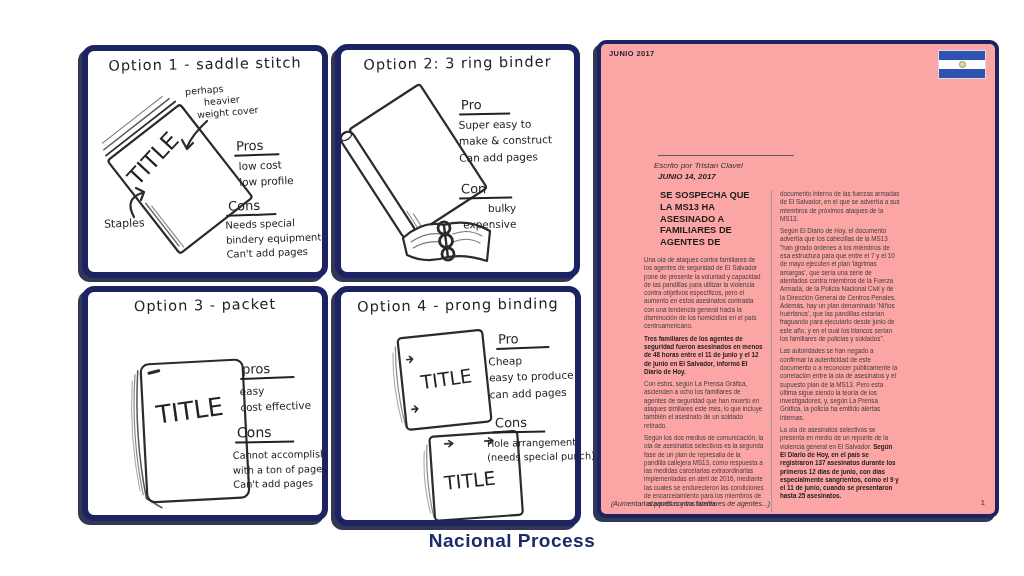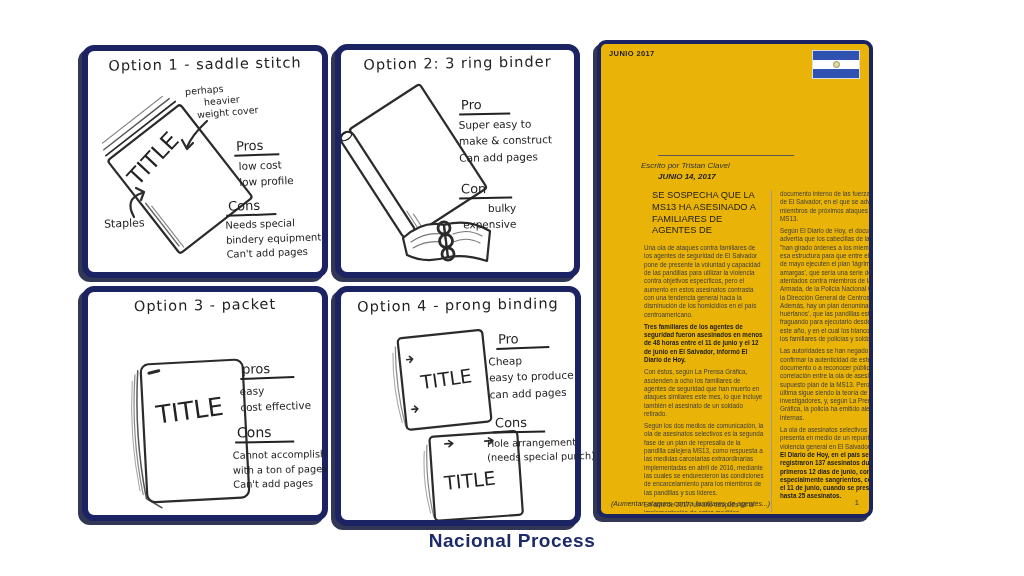--- a/index.html
+++ b/index.html
@@ -16,40 +16,40 @@
            letter-spacing:1px;transform:rotate(-1deg);white-space:nowrap;}
   .hand-head{display:inline-block;border-bottom:2px solid #222;padding:0 16px 1px 2px;
              font-size:13px;}
   .hand-list{position:absolute;font-size:10.5px;line-height:1.55;white-space:nowrap;}
   .annot{position:absolute;font-size:9.5px;line-height:1.25;white-space:nowrap;transform:rotate(-5deg);}
   .annot div:nth-child(2){margin-left:18px;}
   .annot div:nth-child(3){margin-left:10px;}
   .callout{position:absolute;font-size:11px;transform:rotate(-2deg);}
 
   
-  .doc{position:absolute;left:597px;top:40px;width:276px;height:478px;background:#eab308;
+  .doc{position:absolute;left:597px;top:40px;width:402px;height:478px;background:#fca5a5;
        border:4px solid #1b2363;border-radius:9px;box-shadow:-4px 4px 0 rgba(14,20,55,.85);
        box-sizing:border-box;overflow:hidden;}
   .doc-mast{position:absolute;left:8px;top:5px;font-size:7.5px;font-weight:bold;
             letter-spacing:.4px;color:#1d1d30;}
   .flag{position:absolute;right:10px;top:7px;width:46px;height:27px;display:flex;
         flex-direction:column;box-shadow:0 0 0 1px #d9dde8;}
   .flag .b{flex:1;background:#3052b0;}
   .flag .w{flex:1;background:#fff;position:relative;}
   .flag .emblem{position:absolute;left:50%;top:50%;width:7px;height:7px;margin:-3.5px 0 0 -3.5px;
         border-radius:50%;border:1px solid #8a9464;background:#e8d79a;box-sizing:border-box;}
   .doc-title{position:absolute;left:56px;top:28px;width:244px;font-size:17px;font-weight:600;
              line-height:1.33;letter-spacing:.2px;color:#2e2e2e;}
   .doc-rule{position:absolute;left:57px;top:111px;width:136px;border-top:1.5px solid #5a5a5a;}
-  .byline{position:absolute;left:40px;top:117px;font-size:8px;font-style:italic;color:#333;}
+  .byline{position:absolute;left:53px;top:117px;font-size:8px;font-style:italic;color:#333;}
   .docdate{position:absolute;left:57px;top:128px;font-size:8px;font-style:italic;font-weight:bold;color:#222;}
   .columns{position:absolute;left:43px;top:146px;width:262px;height:322px;display:flex;overflow:hidden;}
   .colL{width:120px;padding-right:7px;}
   .colR{width:120px;padding-left:8px;border-left:1px solid #9a9a9a;}
-  .subhead{font-size:9.3px;font-weight:normal;line-height:1.27;color:#1d1d1d;margin:0 0 7px 8px;}
+  .subhead{font-size:9.3px;font-weight:bold;line-height:1.27;color:#1d1d1d;margin:0 0 7px 16px;}
   .para{font-size:6.3px;line-height:1.32;color:#3e3e3e;margin:0 0 4px 0;text-align:left;}
   .para.b{font-weight:bold;color:#1d1d1d;}
   .para .bseg{font-weight:bold;color:#1d1d1d;}
   .doc-footer{position:absolute;left:10px;right:10px;bottom:7px;display:flex;
               justify-content:space-between;align-items:flex-end;}
   .foot-note{font-size:7px;font-style:italic;color:#333;}
   .page-num{font-size:7.5px;color:#333;}
 
   
   .caption{position:absolute;left:0;right:0;top:530px;text-align:center;font-size:19px;

